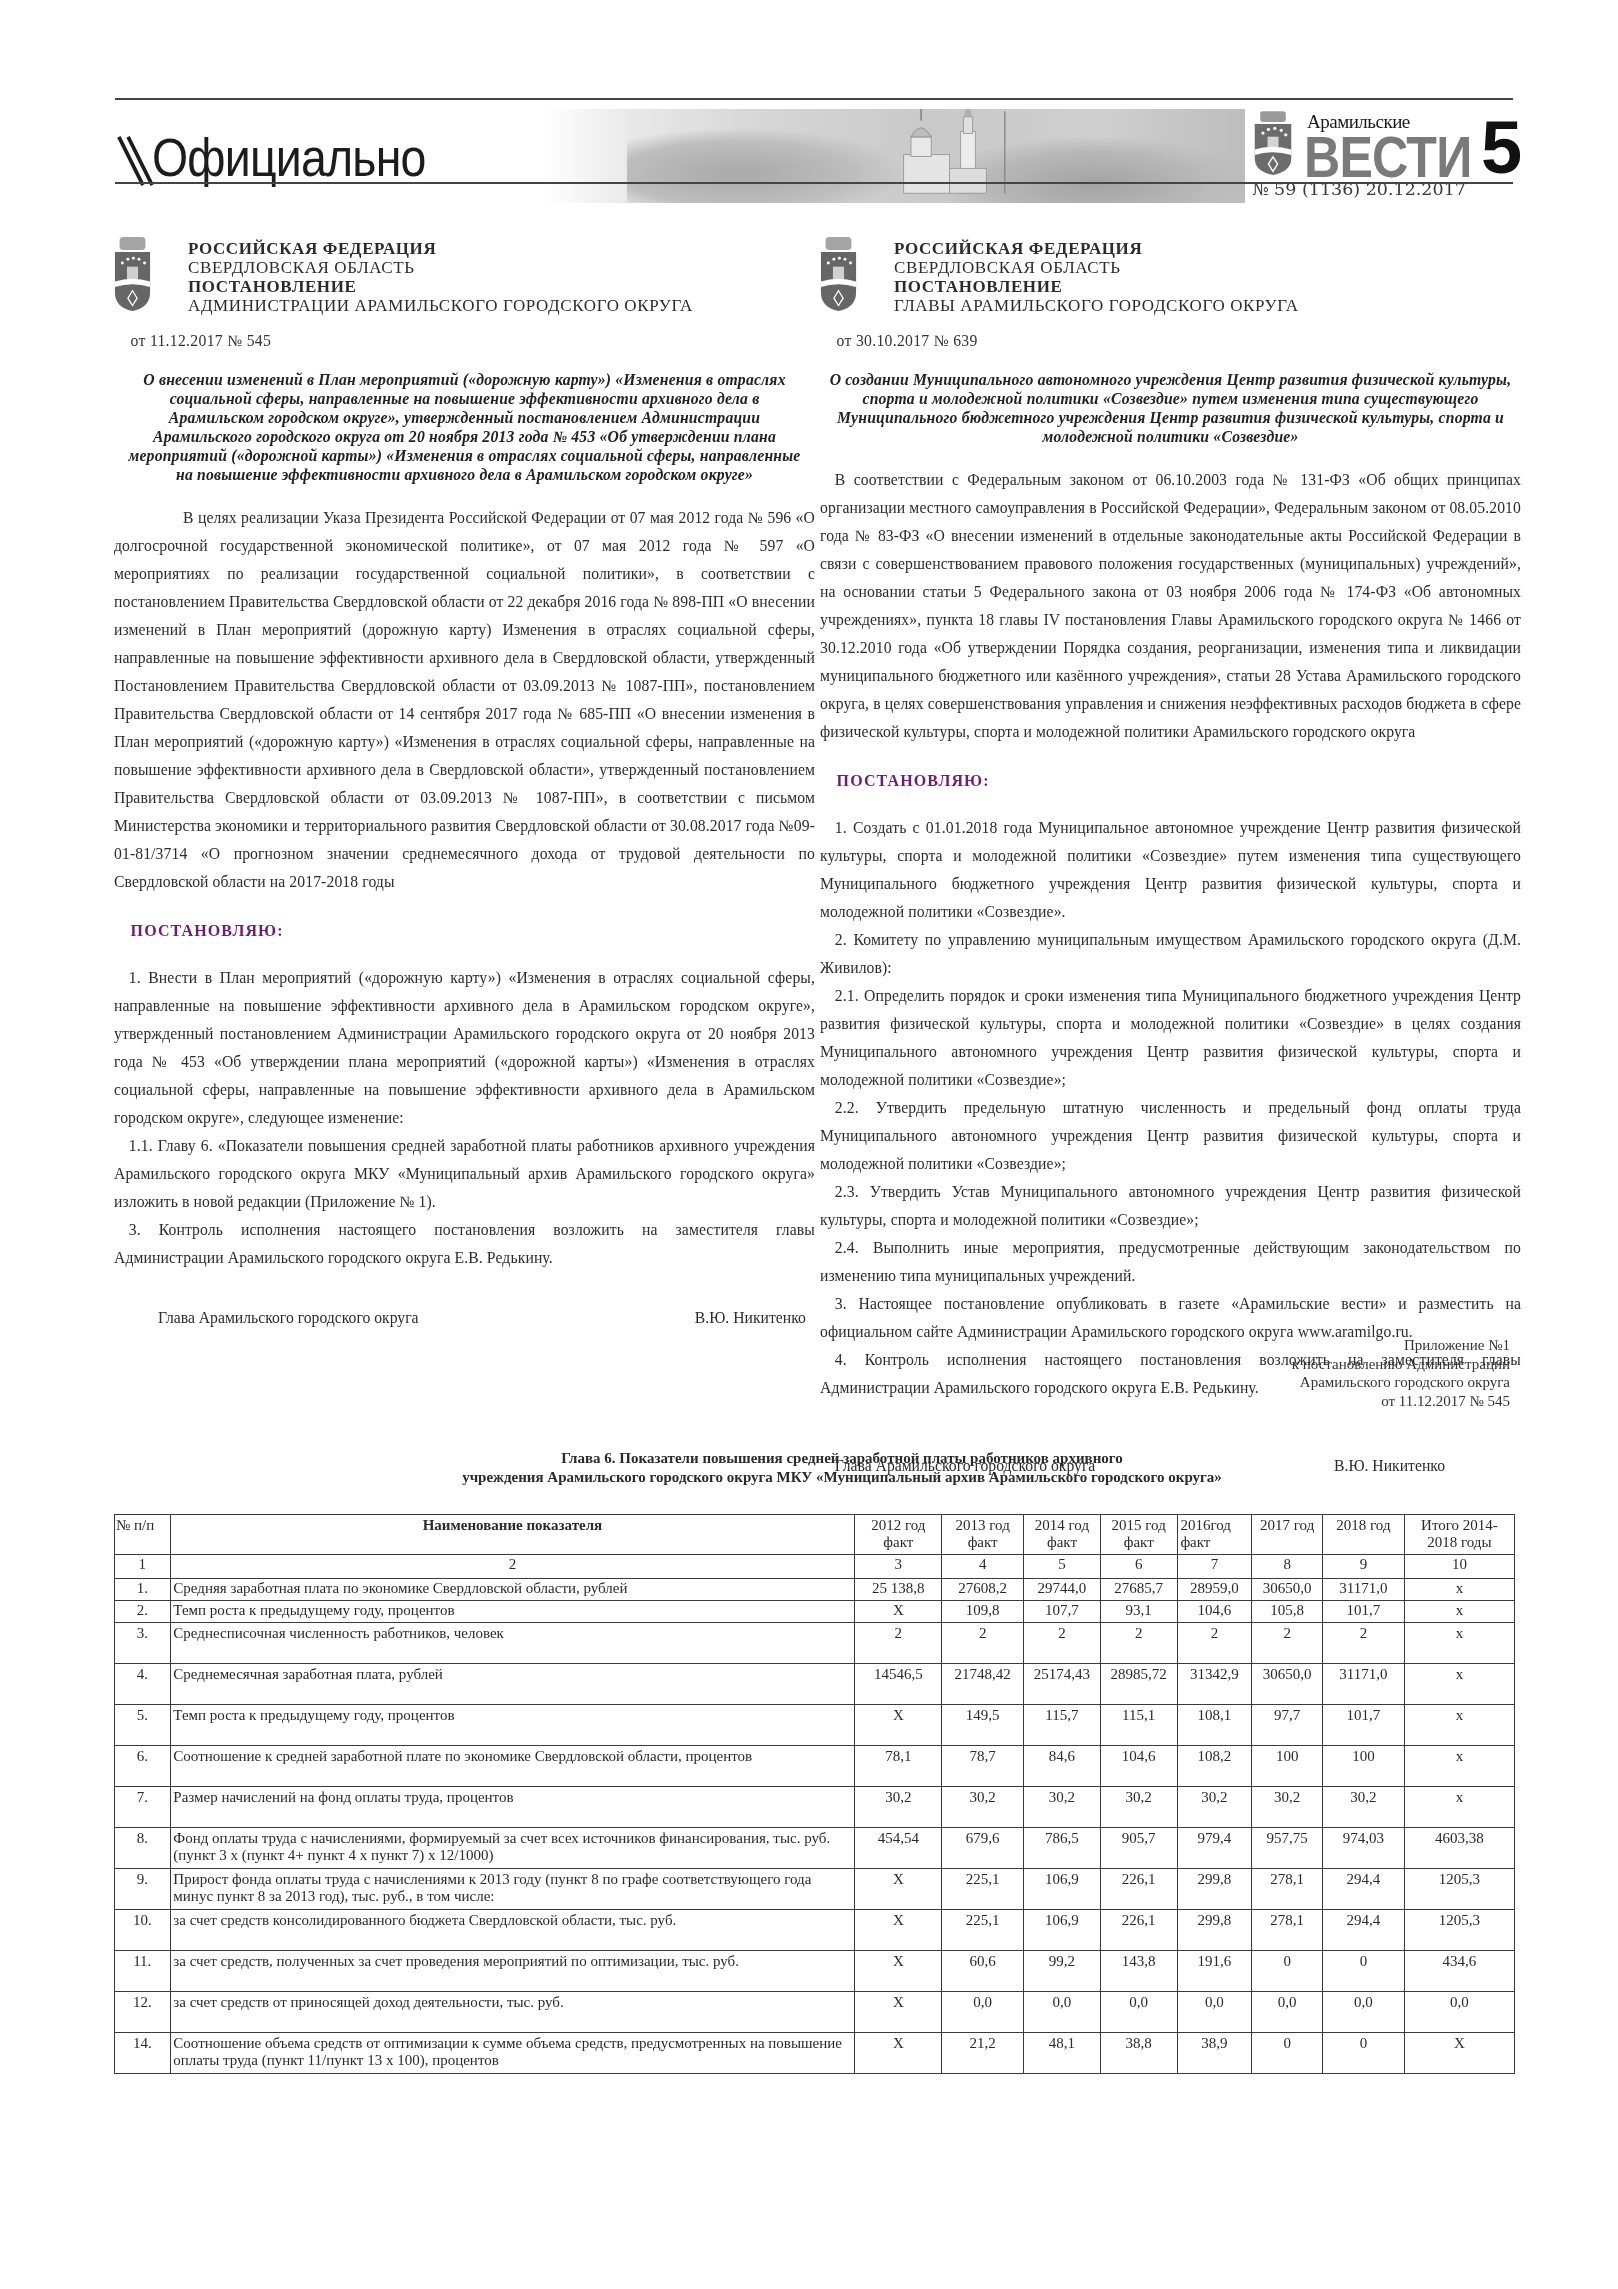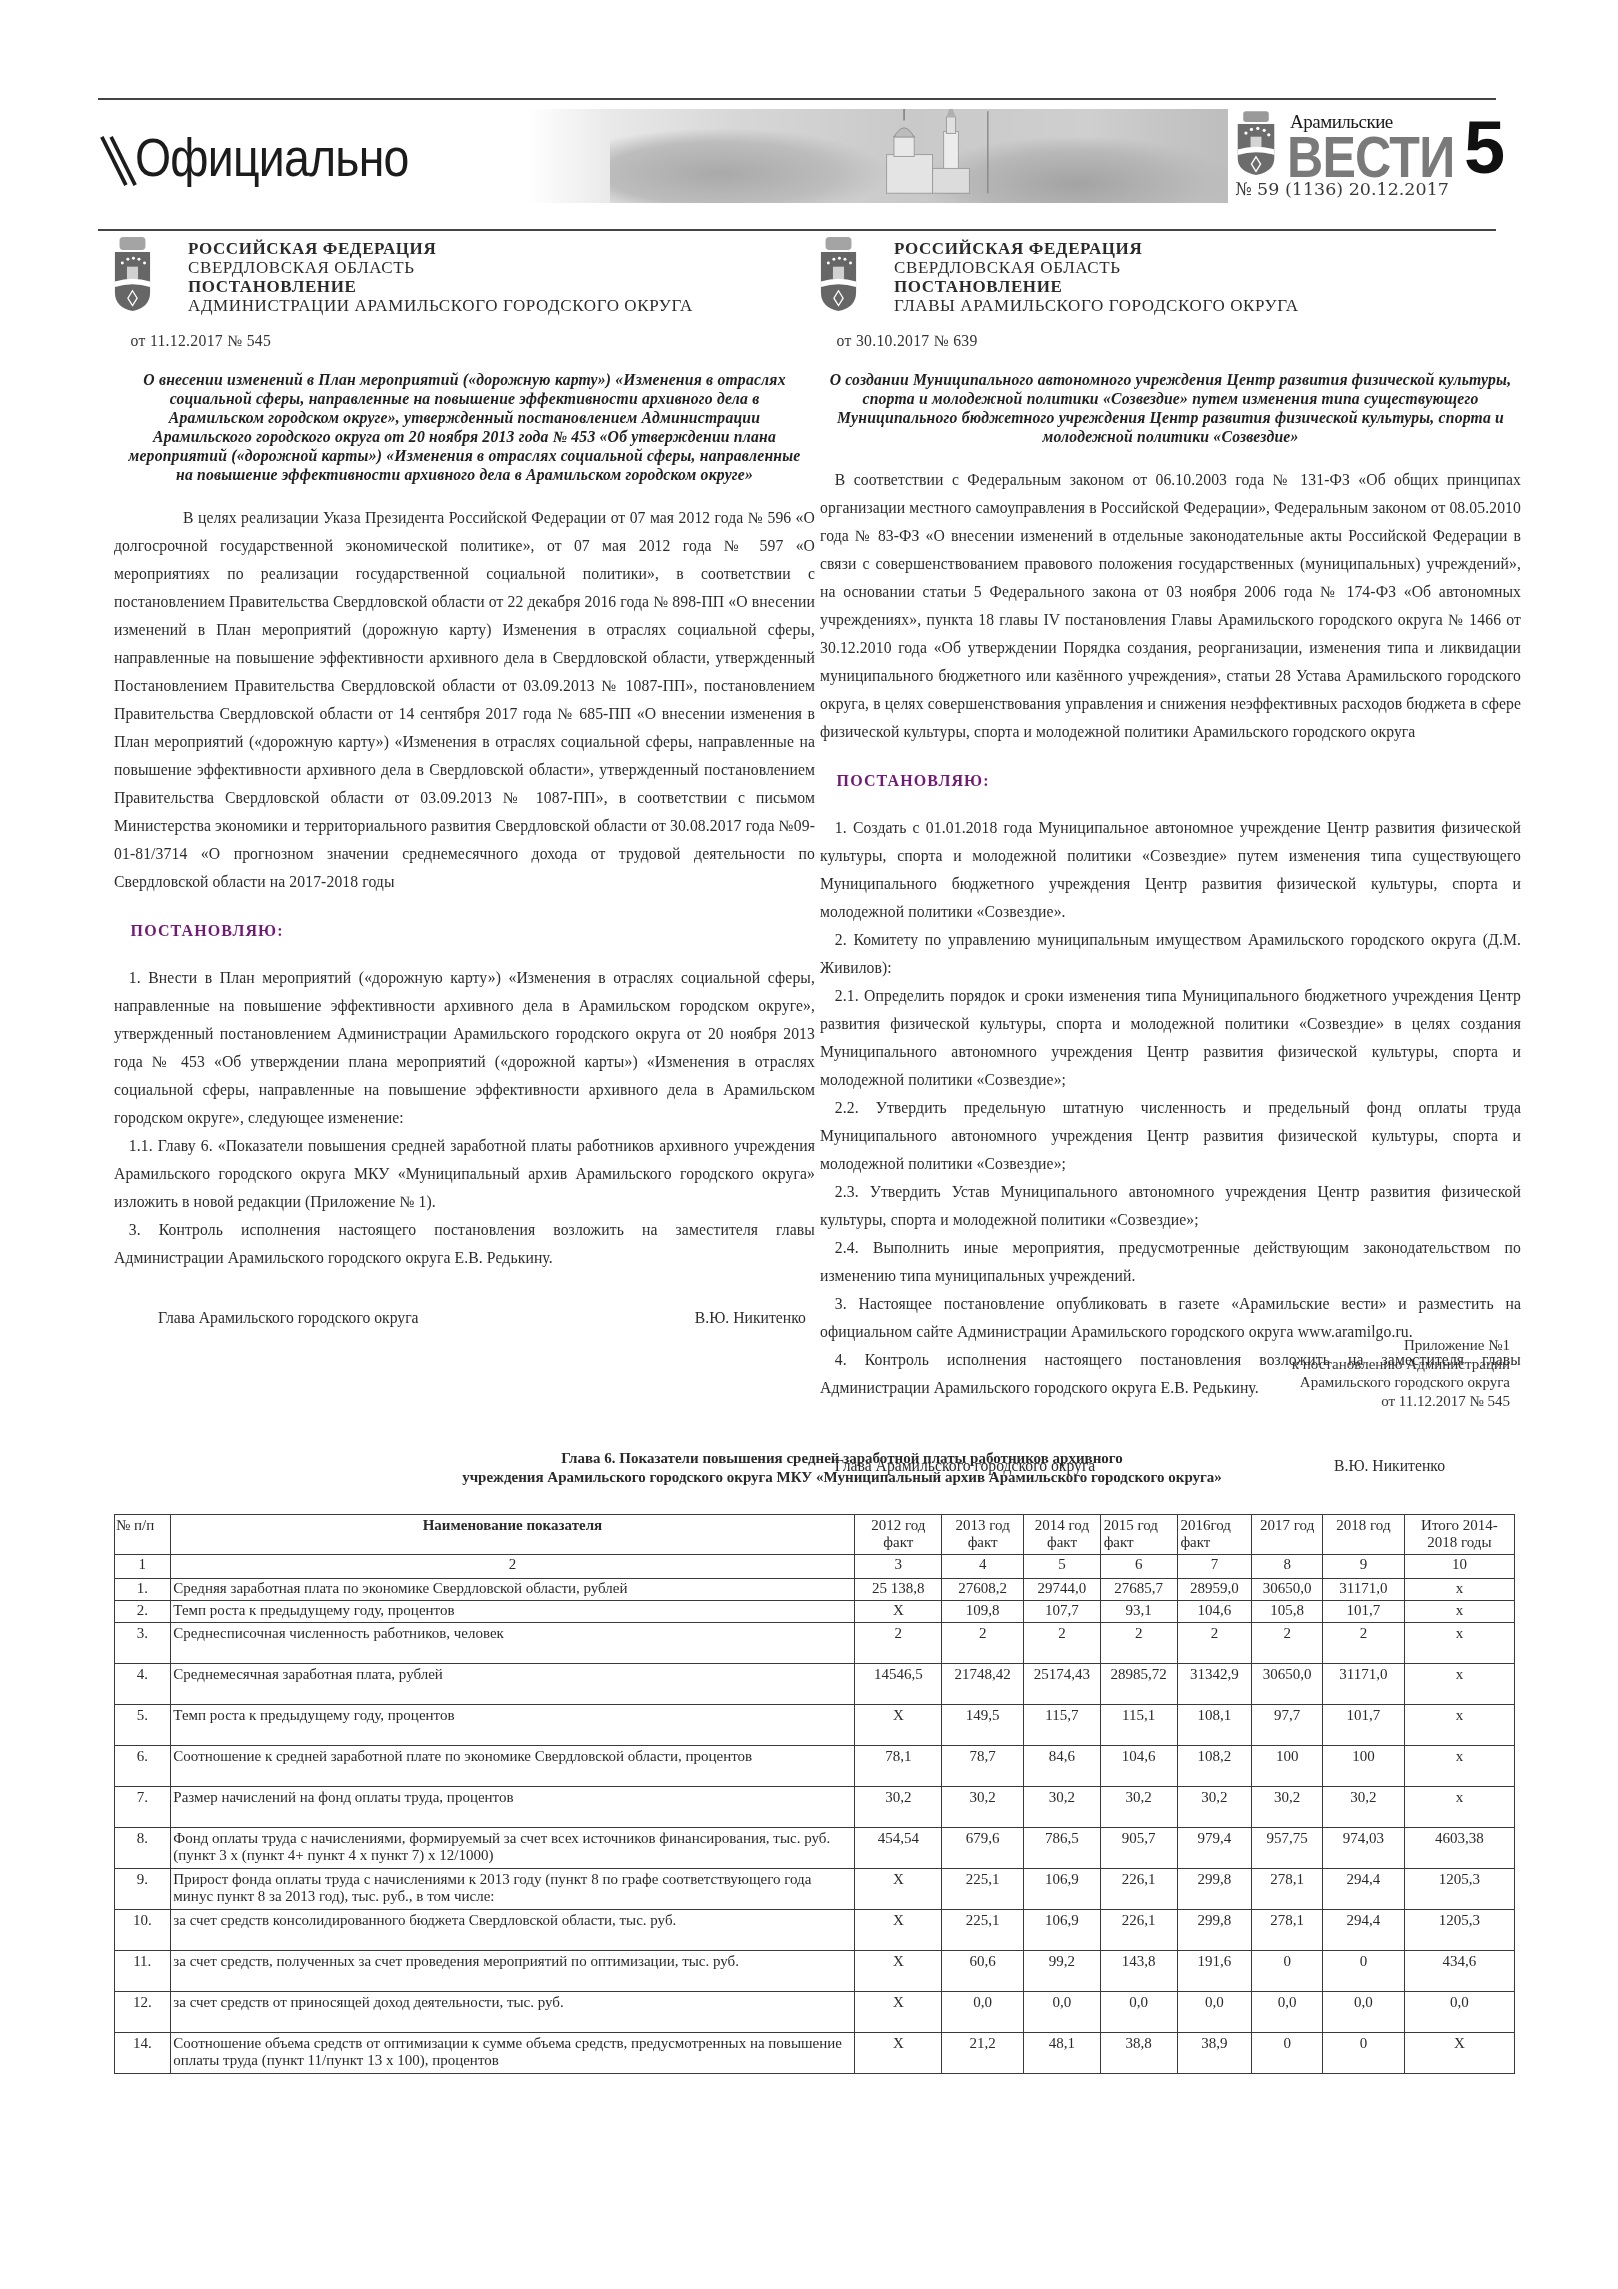--- a/index.html
+++ b/index.html
@@ -1,20 +1,20 @@
 <!DOCTYPE html>
 <html style="font-size:14.8px"><head>
 <meta charset="utf-8">
 <style>
   * { box-sizing: border-box; margin: 0; padding: 0; }
   html, body { width: 1619px; height: 2290px; background: #ffffff; }
   body { position: relative; font-family: "Liberation Serif", "DejaVu Serif", serif; color: #2a2a2a; }
 
   
-  .masthead { position: absolute; left: 98px; top: 98px; width: 1398px; height: 133px; }
+  .masthead { position: absolute; left: 115px; top: 98px; width: 1398px; height: 86px; }
   .masthead .rule-top { position: absolute; left: 0; top: 0; width: 100%; height: 1.8px; background: #444; }
   .masthead .rule-bottom { position: absolute; left: 0; bottom: 0; width: 100%; height: 1.8px; background: #444; }
   .section-slash { position: absolute; left: 1.8px; top: 37px; width: 37px; height: 52px; }
   .section-title { position: absolute; left: 37px; top: 28px; font-family: "Liberation Sans", "DejaVu Sans", sans-serif; font-size: 54px; letter-spacing: -0.9px; color: #1c1c1c; transform: scaleX(0.86); transform-origin: left center; }
   .photo-band { position: absolute; left: 429px; top: 11px; width: 701px; height: 94px; overflow: hidden;
     background: linear-gradient(90deg, #ffffff 0%, #e9e9e9 12%, #d7d7d7 30%, #c9c9c9 55%, #cfcfcf 80%, #bdbdbd 100%); }
   .photo-band .trees { position: absolute; bottom: 0; left: 83px; width: 277px; height: 74px; background: radial-gradient(ellipse at 40% 60%, #a9a9a9 0%, #bdbdbd 50%, rgba(0,0,0,0) 72%); }
   .photo-band .trees2 { position: absolute; bottom: 0; left: 397px; width: 305px; height: 65px; background: radial-gradient(ellipse at 50% 70%, #a3a3a3 0%, #b8b8b8 50%, rgba(0,0,0,0) 74%); }
   .church { position: absolute; bottom: 7.4px; left: 332px; width: 138px; height: 92px; }
   .logo-block { position: absolute; left: 1137px; top: 7.4px; width: 249px; height: 100px; }
@@ -198,21 +198,21 @@
 </div>
 
 <table class="indicators">
   <tbody>
       <tr class="h1">
     <th class="num-col" style="text-align:left;padding-left:0.9px;">№ п/п</th>
     <th class="name-col" style="text-align:center;font-weight:bold;">Наименование показателя</th>
     <th class="w-2012">2012 год факт</th>
     <th class="w-2013">2013 год факт</th>
     <th class="w-2014">2014 год факт</th>
-    <th class="w-2015" style="text-align:left;">2015 год факт</th>
+    <th class="w-2015" style="text-align:center;">2015 год факт</th>
     <th class="w-2016" style="text-align:left;">2016год факт</th>
     <th class="w-2017">2017 год</th>
     <th class="w-2018">2018 год</th>
     <th class="w-total">Итого 2014-2018 годы</th>
   </tr>
   <tr class="hidx">
     <td class="num-col">1</td>
     <td class="val">2</td>
     <td class="val">3</td>
     <td class="val">4</td>

